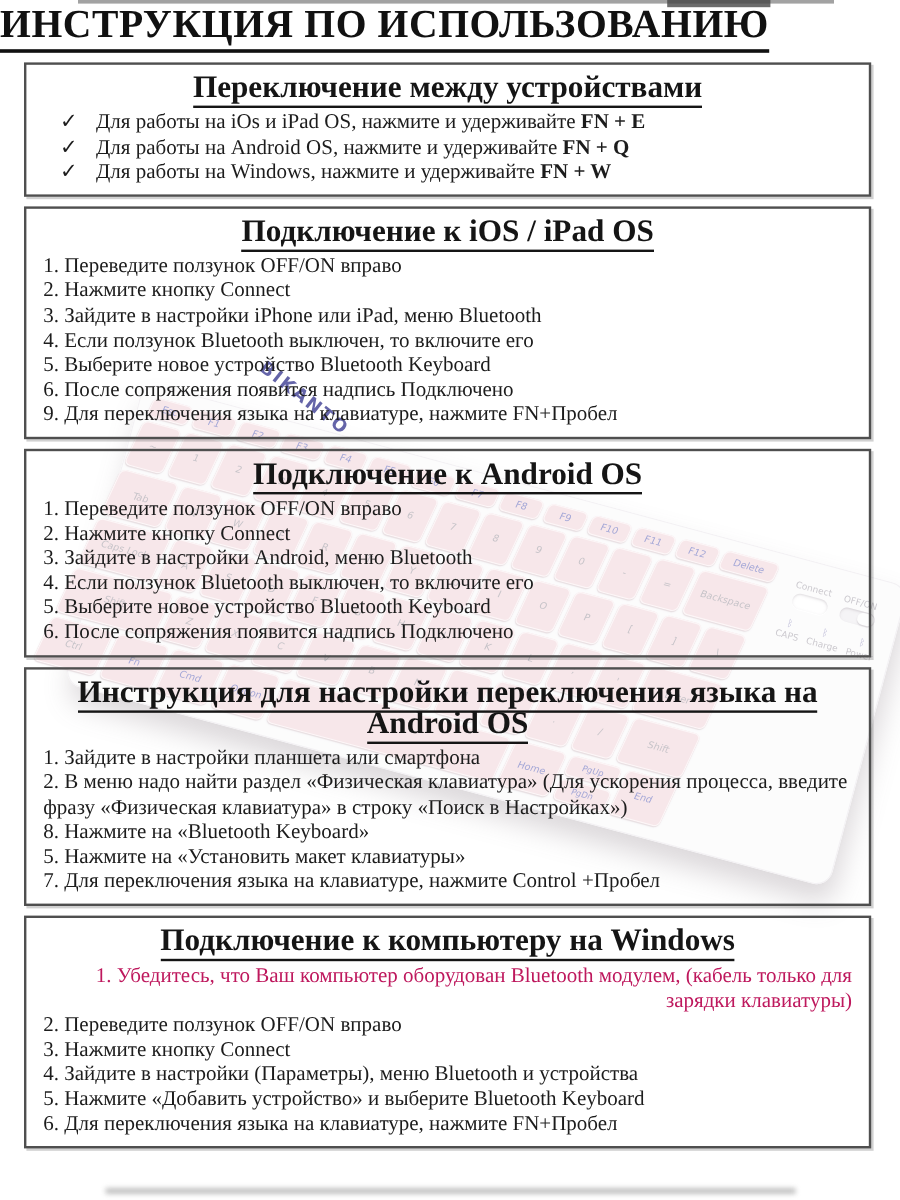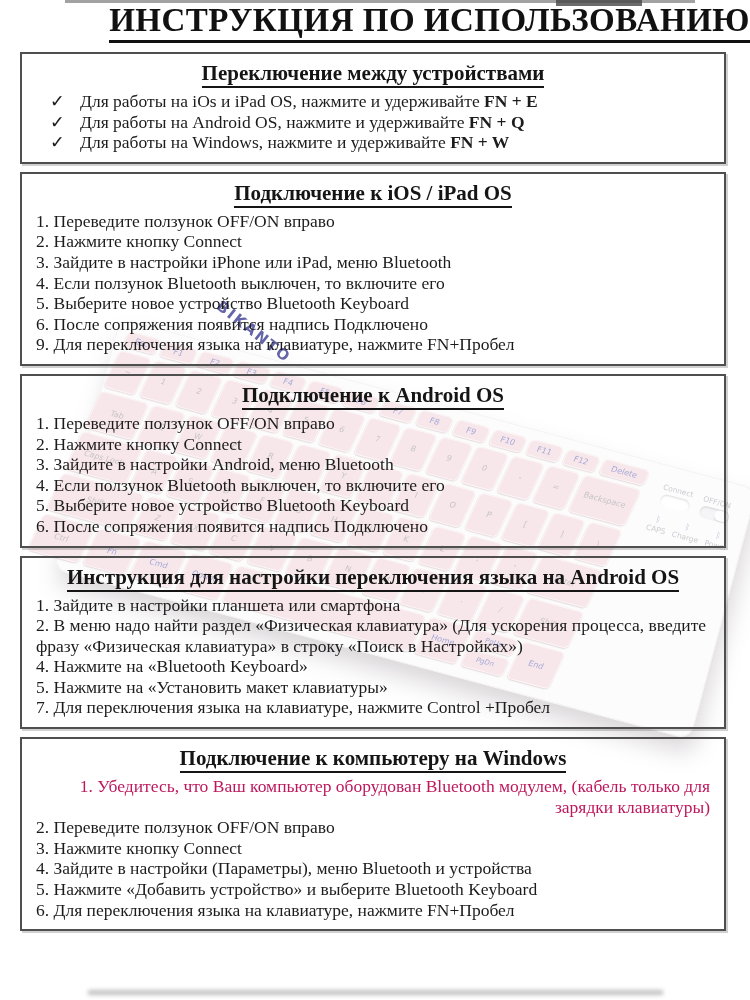--- a/index.html
+++ b/index.html
@@ -6,29 +6,29 @@
   body{width:750px;height:1000px;background:#ffffff;font-family:"Liberation Serif",serif;}
   .page{position:relative;width:750px;height:1000px;overflow:hidden;background:#ffffff;}
 
   
   .artifact{position:absolute;background:#555;}
   .artifact-top{left:65px;top:0;width:630px;height:3px;opacity:.55;}
   .artifact-top-dark{left:556px;top:0;width:86px;height:6px;background:#474747;opacity:.8;}
   .artifact-bottom{left:88px;top:990px;width:575px;height:5px;background:#8f8f8f;filter:blur(2px);opacity:.55;}
 
   
-  .title{position:absolute;left:0;top:2px;width:750px;text-align:right;margin:0;z-index:3;}
+  .title{position:absolute;left:0;top:2px;width:750px;text-align:left;margin:0;z-index:3;}
   .title span{display:inline-block;font-size:33px;font-weight:700;color:#111;
     border-bottom:3px solid #111;padding-bottom:1px;letter-spacing:.5px;}
 
   
   .sections{position:absolute;left:20px;top:52px;width:706px;display:flex;flex-direction:column;gap:8px;z-index:2;}
   .box{border:2px solid #4f4f4f;background:transparent;box-shadow:2px 2px 0 rgba(90,90,90,.28);
     padding:5px 14px 9px 14px;box-sizing:border-box;}
-  .box-heading{text-align:center;font-size:21px;font-weight:700;line-height:26px;margin:1px 0 5px 0;color:#151515;}
+  .box-heading{text-align:center;font-size:26px;font-weight:700;line-height:26px;margin:1px 0 5px 0;color:#151515;}
   .box-heading span{border-bottom:2px solid #151515;padding-bottom:1px;}
   .item{font-size:17.5px;line-height:20.6px;color:#1c1c1c;}
   .item b{font-weight:700;}
   .item.red{color:#be185d;text-align:right;}
   .check-row{display:flex;}
   .check-glyph{flex:0 0 30px;padding-left:14px;box-sizing:content-box;}
   .check-text{flex:1;}
 
   
   .keyboard{position:absolute;left:120px;top:318px;width:660px;height:260px;
@@ -232,21 +232,21 @@
         <div class="item"><span>2. Нажмите кнопку Connect</span></div>
         <div class="item"><span>3. Зайдите в настройки Android, меню Bluetooth</span></div>
         <div class="item"><span>4. Если ползунок Bluetooth выключен, то включите его</span></div>
         <div class="item"><span>5. Выберите новое устройство Bluetooth Keyboard</span></div>
         <div class="item"><span>6. После сопряжения появится надпись Подключено</span></div>
       </div>
       <div class="box">
         <div class="box-heading"><span>Инструкция для настройки переключения языка на Android OS</span></div>
         <div class="item"><span>1. Зайдите в настройки планшета или смартфона</span></div>
         <div class="item"><span>2. В меню надо найти раздел «Физическая клавиатура» (Для ускорения процесса, введите фразу «Физическая клавиатура» в строку «Поиск в Настройках»)</span></div>
-        <div class="item"><span>4. Нажмите на «Bluetooth Keyboard»</span></div>
+        <div class="item"><span>8. Нажмите на «Bluetooth Keyboard»</span></div>
         <div class="item"><span>5. Нажмите на «Установить макет клавиатуры»</span></div>
         <div class="item"><span>7. Для переключения языка на клавиатуре, нажмите Control +Пробел</span></div>
       </div>
       <div class="box">
         <div class="box-heading"><span>Подключение к компьютеру на Windows</span></div>
         <div class="item red"><span>1. Убедитесь, что Ваш компьютер оборудован Bluetooth модулем, (кабель только для зарядки клавиатуры)</span></div>
         <div class="item"><span>2. Переведите ползунок OFF/ON вправо</span></div>
         <div class="item"><span>3. Нажмите кнопку Connect</span></div>
         <div class="item"><span>4. Зайдите в настройки (Параметры), меню Bluetooth и устройства</span></div>
         <div class="item"><span>5. Нажмите «Добавить устройство» и выберите Bluetooth Keyboard</span></div>

